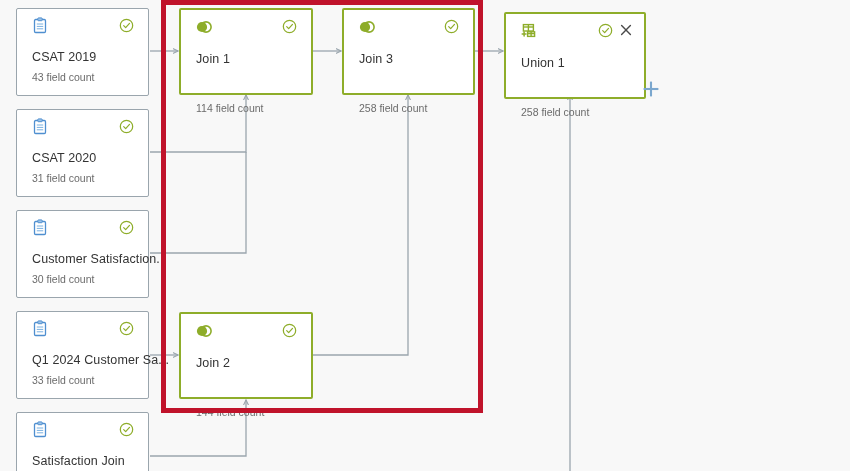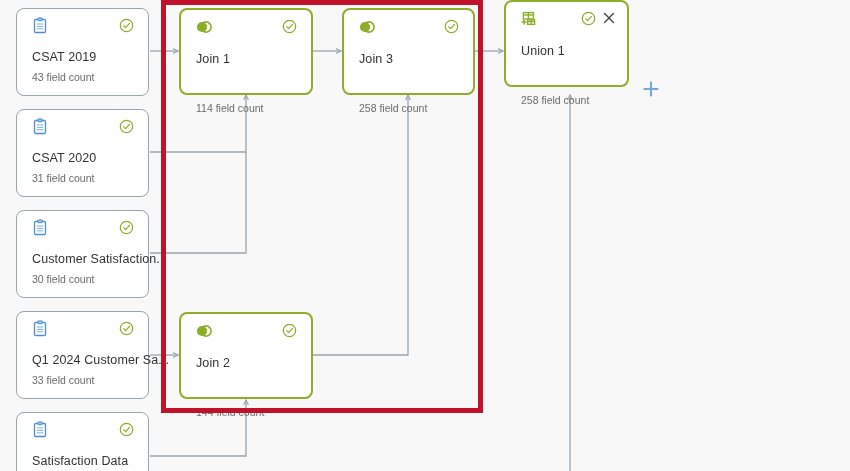--- a/index.html
+++ b/index.html
@@ -28,21 +28,21 @@
     width: 850px; height: 471px;
     pointer-events: none;
   }
 
   
   .node {
     position: absolute;
     box-sizing: border-box;
     background: #ffffff;
     border: 1px solid #9aa5ad;
-    border-radius: 8px;
+    border-radius: 2px;
     padding: 0;
   }
   .node.op {
     border: 2px solid #8db600;
     border-color: #8ead2a;
   }
   .node-head {
     position: relative;
     height: 26px;
   }
@@ -277,21 +277,21 @@
           </g>
         </svg>
       </span>
       <span class="node-status">
         <svg viewBox="0 0 16 16" width="15" height="15">
           <circle cx="8" cy="8" r="6.6" fill="none" stroke="#8ead2a" stroke-width="1.3"></circle>
           <path d="M5,8.2 L7.1,10.3 L11.2,5.7" fill="none" stroke="#8ead2a" stroke-width="1.3" stroke-linecap="round" stroke-linejoin="round"></path>
         </svg>
       </span>
     </div>
-    <div class="node-title">Satisfaction Data</div>
+    <div class="node-title">Satisfaction Join</div>
     <div class="node-sub"></div>
   </div>
 
   <div class="node op" style="left:179px; top:8px; width:134px; height:87px">
     <div class="node-head">
       <span class="node-icon">
         <svg viewBox="0 0 18 18" width="18" height="18">
           <circle cx="7" cy="9" r="5.1" fill="#8ead2a"></circle>
           <circle cx="11" cy="9" r="5.1" fill="none" stroke="#8ead2a" stroke-width="1.6"></circle>
           <path d="M9,4.3 A5.1,5.1 0 0 1 9,13.7 A5.1,5.1 0 0 1 9,4.3" fill="#ffffff" opacity="0"></path>
@@ -339,21 +339,21 @@
         <svg viewBox="0 0 16 16" width="15" height="15">
           <circle cx="8" cy="8" r="6.6" fill="none" stroke="#8ead2a" stroke-width="1.3"></circle>
           <path d="M5,8.2 L7.1,10.3 L11.2,5.7" fill="none" stroke="#8ead2a" stroke-width="1.3" stroke-linecap="round" stroke-linejoin="round"></path>
         </svg>
       </span>
     </div>
     <div class="node-title">Join 2</div>
     <div class="node-sub">144 field count</div>
   </div>
 
-  <div class="node op has-close" style="left:504px; top:0; width:125px; height:87px">
+  <div class="node op has-close" style="left:504px; top:12px; width:142px; height:87px">
     <div class="node-head">
       <span class="node-icon">
         <svg viewBox="0 0 18 18" width="18" height="18">
           <g fill="none" stroke="#8ead2a" stroke-width="1.4">
             <rect x="3.4" y="2.6" width="10" height="6.4"></rect>
             <line x1="3.4" y1="5" x2="13.4" y2="5"></line>
             <line x1="8.4" y1="2.6" x2="8.4" y2="9"></line>
           </g>
           <g fill="none" stroke="#8ead2a" stroke-width="1.4">
             <rect x="7.6" y="9.8" width="7" height="4.6"></rect>

